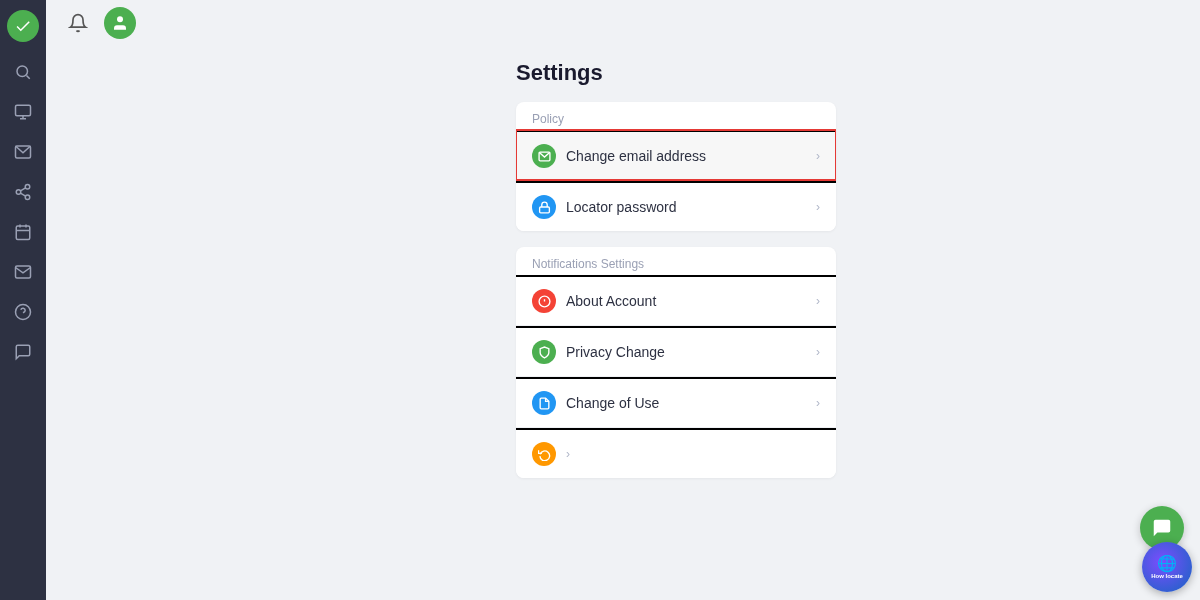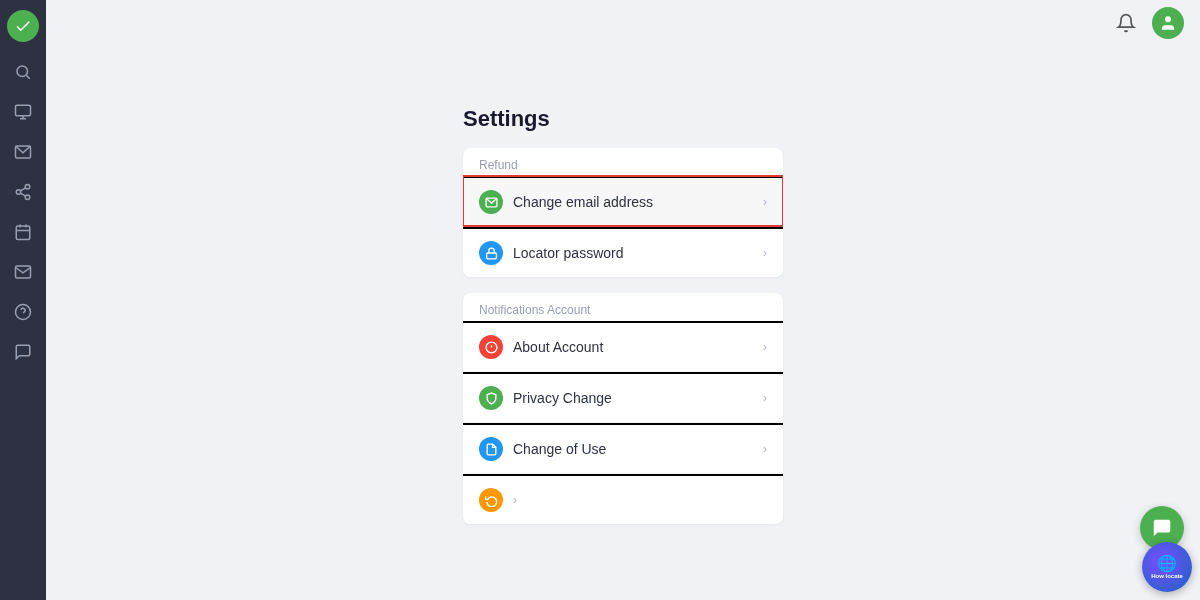--- a/index.html
+++ b/index.html
@@ -50,21 +50,20 @@
       border-radius: 6px;
       cursor: pointer;
       color: #9aa0b4;
       font-size: 16px;
     }
 
     
     .main {
       flex: 1;
       display: flex;
-      flex-direction: column;
       overflow: hidden;
     }
 
     
     .topbar {
       height: 46px;
       background: #f0f2f5;
       display: flex;
       align-items: center;
       justify-content: flex-end;
@@ -322,21 +321,21 @@
       </svg>
     </div>
   </div>
 
   <div class="content">
     <div class="settings-container">
 
       <h1 class="settings-title">Settings</h1>
 
       <div class="settings-card">
-        <div class="card-section-label">Refund</div>
+        <div class="card-section-label">Policy</div>
 
         <div class="settings-row highlighted">
           <div class="row-icon icon-green">
             <svg width="13" height="13" viewBox="0 0 24 24" fill="none" stroke="white" stroke-width="2.5">
               <rect x="2" y="4" width="20" height="16" rx="2"></rect>
                 <polyline points="2,4 12,13 22,4"></polyline>
             </svg>
           </div>
           <span class="row-label">Change email address</span>
           <span class="row-chevron">›</span>
@@ -350,21 +349,21 @@
               <rect x="3" y="11" width="18" height="11" rx="2"></rect>
                 <path d="M7 11V7a5 5 0 0 1 10 0v4"></path>
             </svg>
           </div>
           <span class="row-label">Locator password</span>
           <span class="row-chevron">›</span>
         </div>
       </div>
 
       <div class="settings-card">
-        <div class="card-section-label">Notifications Account</div>
+        <div class="card-section-label">Notifications Settings</div>
 
         <div class="settings-row">
           <div class="row-icon icon-red">
             <svg width="13" height="13" viewBox="0 0 24 24" fill="none" stroke="white" stroke-width="2.5">
               <circle cx="12" cy="12" r="10"></circle>
                 <line x1="12" y1="8" x2="12" y2="12"></line>
                 <line x1="12" y1="16" x2="12.01" y2="16"></line>
             </svg>
           </div>
           <span class="row-label">About Account</span>

